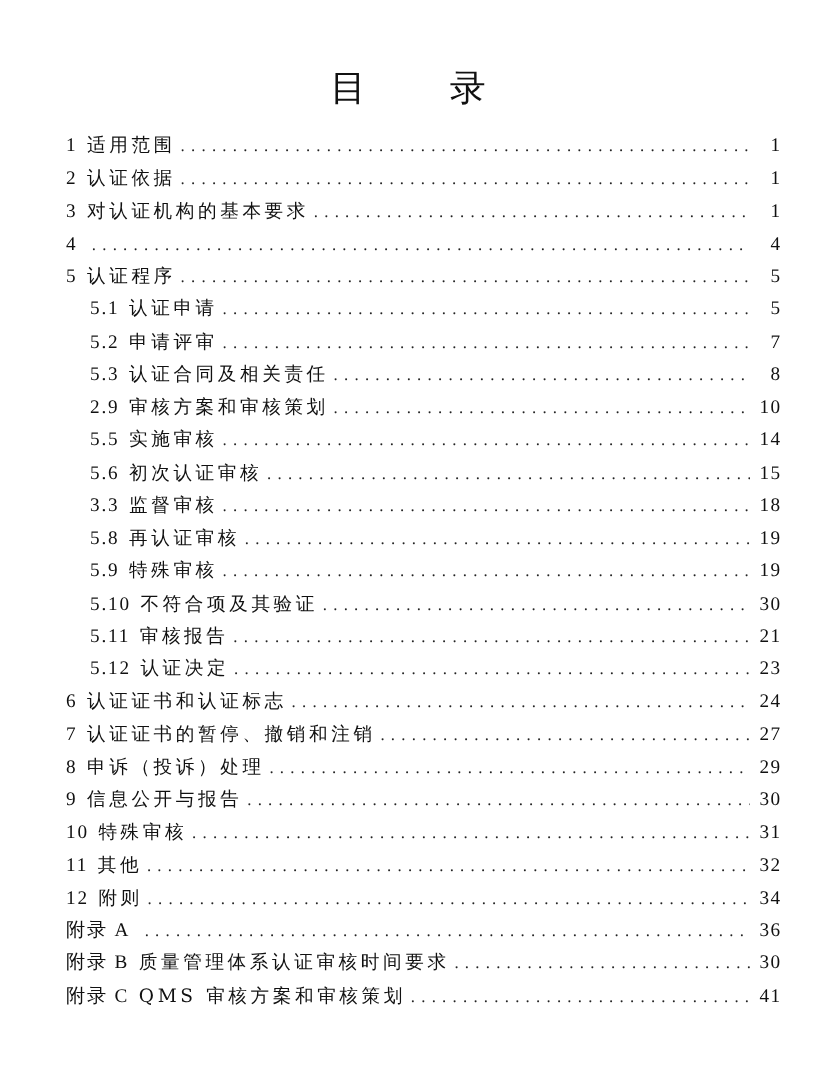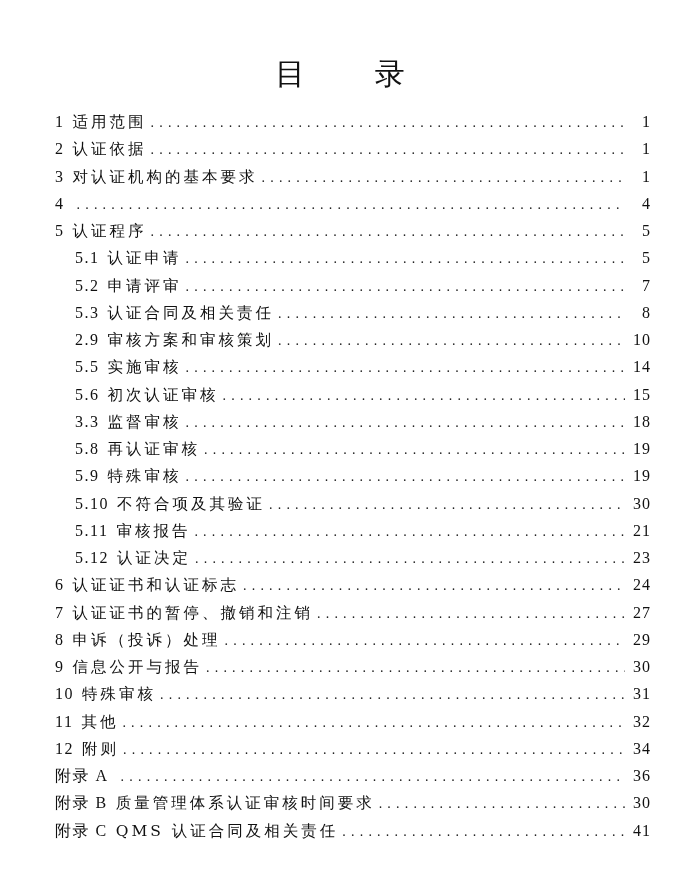--- a/index.html
+++ b/index.html
@@ -229,17 +229,17 @@
       <span class="toc-page">36</span>
     </div>
   <div class="toc-row">
       <span class="toc-num">附录 B</span>
       <span class="toc-label">质量管理体系认证审核时间要求</span>
       <span class="toc-leader"></span>
       <span class="toc-page">30</span>
     </div>
   <div class="toc-row">
       <span class="toc-num">附录 C</span>
-      <span class="toc-label">QMS 认证合同及相关责任</span>
+      <span class="toc-label">QMS 审核方案和审核策划</span>
       <span class="toc-leader"></span>
       <span class="toc-page">41</span>
     </div>
 </div>
 
 </body></html>

